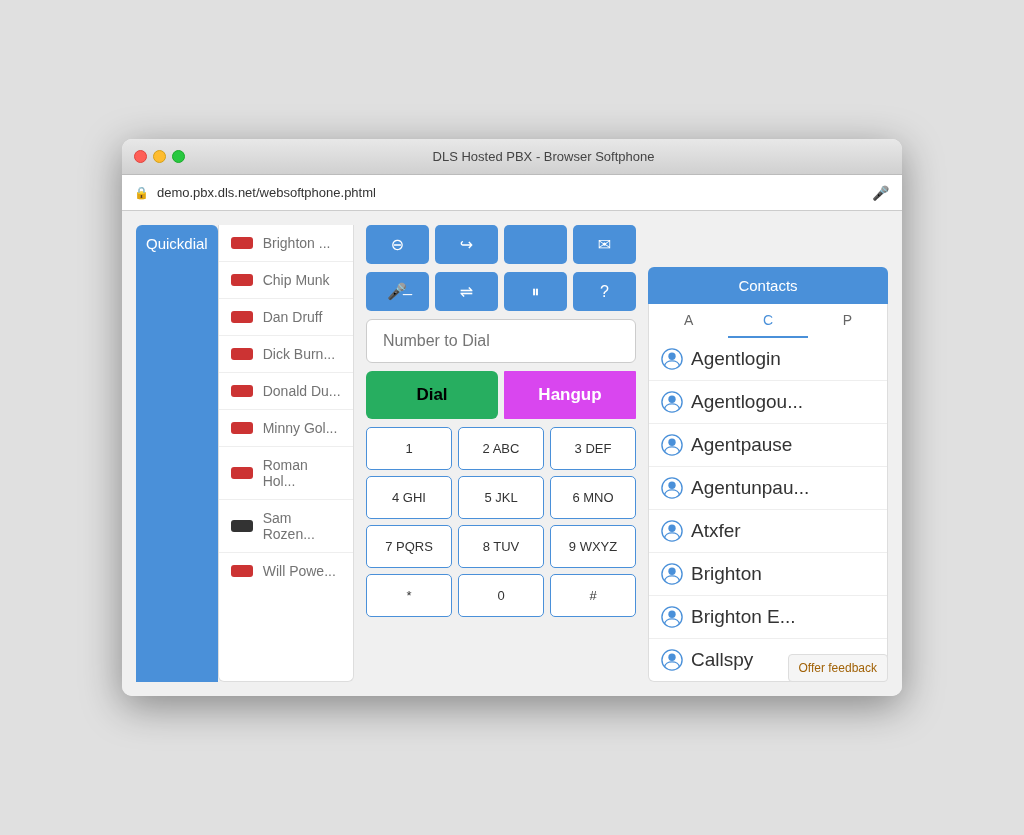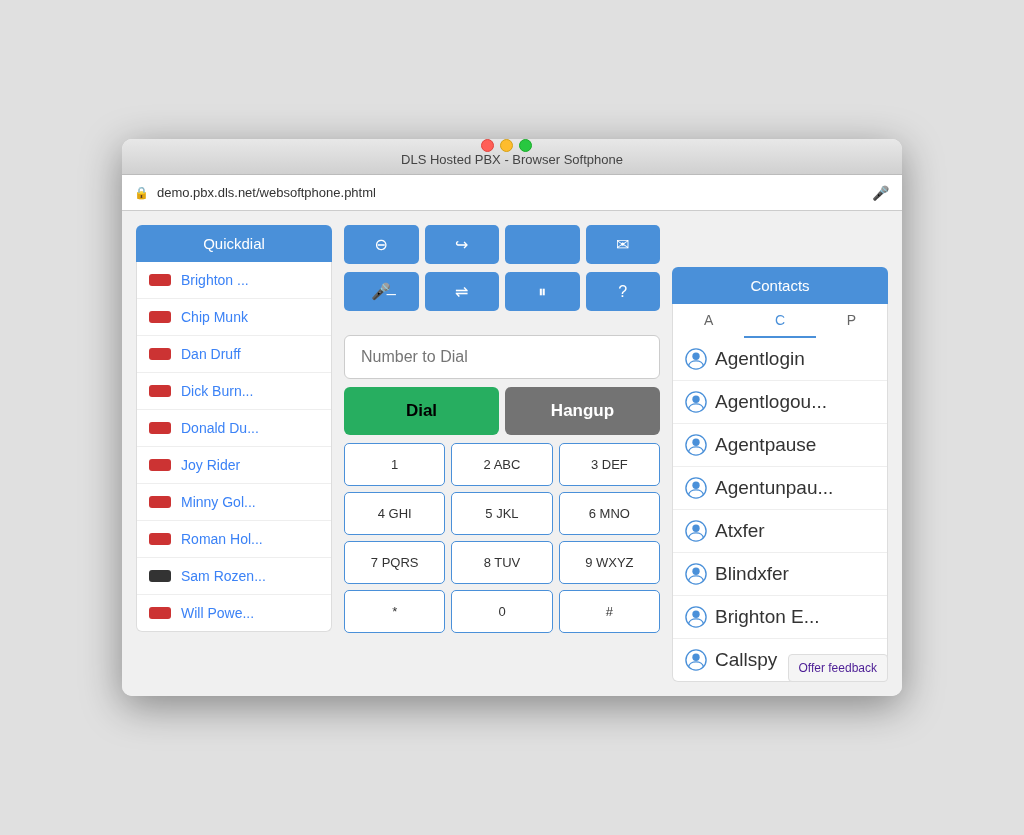--- a/index.html
+++ b/index.html
@@ -18,21 +18,20 @@
       box-shadow: 0 10px 40px rgba(0,0,0,0.4);
       overflow: hidden;
     }
     .titlebar {
       background: linear-gradient(180deg, #e8e8e8 0%, #d0d0d0 100%);
       height: 36px;
       display: flex;
       align-items: center;
       padding: 0 12px;
       border-bottom: 1px solid #bbb;
-      flex-direction: column;
     }
     .traffic-lights {
       display: flex;
       gap: 6px;
       margin-right: 12px;
     }
     .traffic-light {
       width: 13px;
       height: 13px;
       border-radius: 50%;
@@ -60,24 +59,24 @@
     .url-text { font-size: 13px; color: #333; flex: 1; }
     .mic-icon { color: #666; font-size: 14px; }
     .content {
       display: flex;
       padding: 14px;
       gap: 12px;
       background: #f0f0f0;
     }
     
     .quickdial-panel {
-      width: 196px;
+      width: 218px;
       flex-shrink: 0;
       display: flex;
-      flex-direction: column;
+      flex-direction: row;
       gap: 0;
     }
     .quickdial-header {
       background: #4a90d9;
       color: white;
       text-align: center;
       padding: 10px;
       border-radius: 6px 6px 0 0;
       font-size: 15px;
       font-weight: 500;
@@ -89,21 +88,21 @@
       border-radius: 0 0 6px 6px;
       overflow: hidden;
     }
     .quickdial-item {
       display: flex;
       align-items: center;
       padding: 10px 12px;
       border-bottom: 1px solid #eee;
       cursor: pointer;
       font-size: 14px;
-      color: #3b82f6;
+      color: #737373;
       gap: 10px;
     }
     .quickdial-item:last-child { border-bottom: none; }
     .status-dot {
       width: 22px;
       height: 12px;
       border-radius: 3px;
       flex-shrink: 0;
     }
     .dot-red { background: #cc3333; }
@@ -135,43 +134,42 @@
     }
     .dial-input {
       width: 100%;
       padding: 12px 16px;
       font-size: 16px;
       color: #999;
       border: 1px solid #ccc;
       border-radius: 6px;
       outline: none;
       background: white;
-      margin-top: 16px;
     }
     .dial-actions {
       display: flex;
       gap: 6px;
     }
     .btn-dial {
       flex: 1;
       background: #27ae60;
       color: #000000;
       border: none;
       border-radius: 6px;
       padding: 14px;
       font-size: 17px;
       font-weight: 600;
       cursor: pointer;
     }
     .btn-hangup {
       flex: 1;
-      background: #737373;
+      background: #d946ef;
       color: white;
       border: none;
-      border-radius: 6px;
+      border-radius: 1px;
       padding: 14px;
       font-size: 17px;
       font-weight: 600;
       cursor: pointer;
     }
     .keypad {
       display: grid;
       grid-template-columns: repeat(3, 1fr);
       gap: 6px;
     }
@@ -181,21 +179,21 @@
       border-radius: 5px;
       padding: 13px 8px;
       font-size: 13px;
       color: #333;
       cursor: pointer;
       text-align: center;
     }
 
     
     .contacts-panel {
-      width: 216px;
+      width: 240px;
       flex-shrink: 0;
       display: flex;
       flex-direction: column;
       margin-top: 42px;
     }
     .contacts-header {
       background: #4a90d9;
       color: white;
       text-align: center;
       padding: 10px;
@@ -250,21 +248,21 @@
     }
     .offer-feedback {
       position: absolute;
       bottom: 14px;
       right: 14px;
       background: #f5f5f5;
       border: 1px solid #ddd;
       border-radius: 4px;
       padding: 6px 10px;
       font-size: 12px;
-      color: #4c1d95;
+      color: #a16207;
       cursor: pointer;
     }
     .content-wrapper {
       position: relative;
     }
   </style>
 </head>
 <body>
 
 <div class="window">
@@ -303,24 +301,20 @@
               <span class="status-dot dot-red"></span>
               <span>Dan Druff</span>
             </div>
             <div class="quickdial-item">
               <span class="status-dot dot-red"></span>
               <span>Dick Burn...</span>
             </div>
             <div class="quickdial-item">
               <span class="status-dot dot-red"></span>
               <span>Donald Du...</span>
-            </div>
-            <div class="quickdial-item">
-              <span class="status-dot dot-red"></span>
-              <span>Joy Rider</span>
             </div>
             <div class="quickdial-item">
               <span class="status-dot dot-red"></span>
               <span>Minny Gol...</span>
             </div>
             <div class="quickdial-item">
               <span class="status-dot dot-red"></span>
               <span>Roman Hol...</span>
             </div>
             <div class="quickdial-item">
@@ -423,21 +417,21 @@
                   <path d="M4 20c0-4 4-6 8-6s8 2 8 6" stroke="#4a90d9" stroke-width="1.5" fill="none"></path>
                 </svg></span>
               <span>Atxfer</span>
             </div>
             <div class="contact-item">
               <span class="contact-avatar"><svg width="22" height="22" viewBox="0 0 24 24" fill="none" xmlns="http://www.w3.org/2000/svg">
                   <circle cx="12" cy="12" r="11" stroke="#4a90d9" stroke-width="1.5" fill="white"></circle>
                   <circle cx="12" cy="9" r="4" fill="#4a90d9"></circle>
                   <path d="M4 20c0-4 4-6 8-6s8 2 8 6" stroke="#4a90d9" stroke-width="1.5" fill="none"></path>
                 </svg></span>
-              <span>Blindxfer</span>
+              <span>Brighton</span>
             </div>
             <div class="contact-item">
               <span class="contact-avatar"><svg width="22" height="22" viewBox="0 0 24 24" fill="none" xmlns="http://www.w3.org/2000/svg">
                   <circle cx="12" cy="12" r="11" stroke="#4a90d9" stroke-width="1.5" fill="white"></circle>
                   <circle cx="12" cy="9" r="4" fill="#4a90d9"></circle>
                   <path d="M4 20c0-4 4-6 8-6s8 2 8 6" stroke="#4a90d9" stroke-width="1.5" fill="none"></path>
                 </svg></span>
               <span>Brighton E...</span>
             </div>
             <div class="contact-item">

